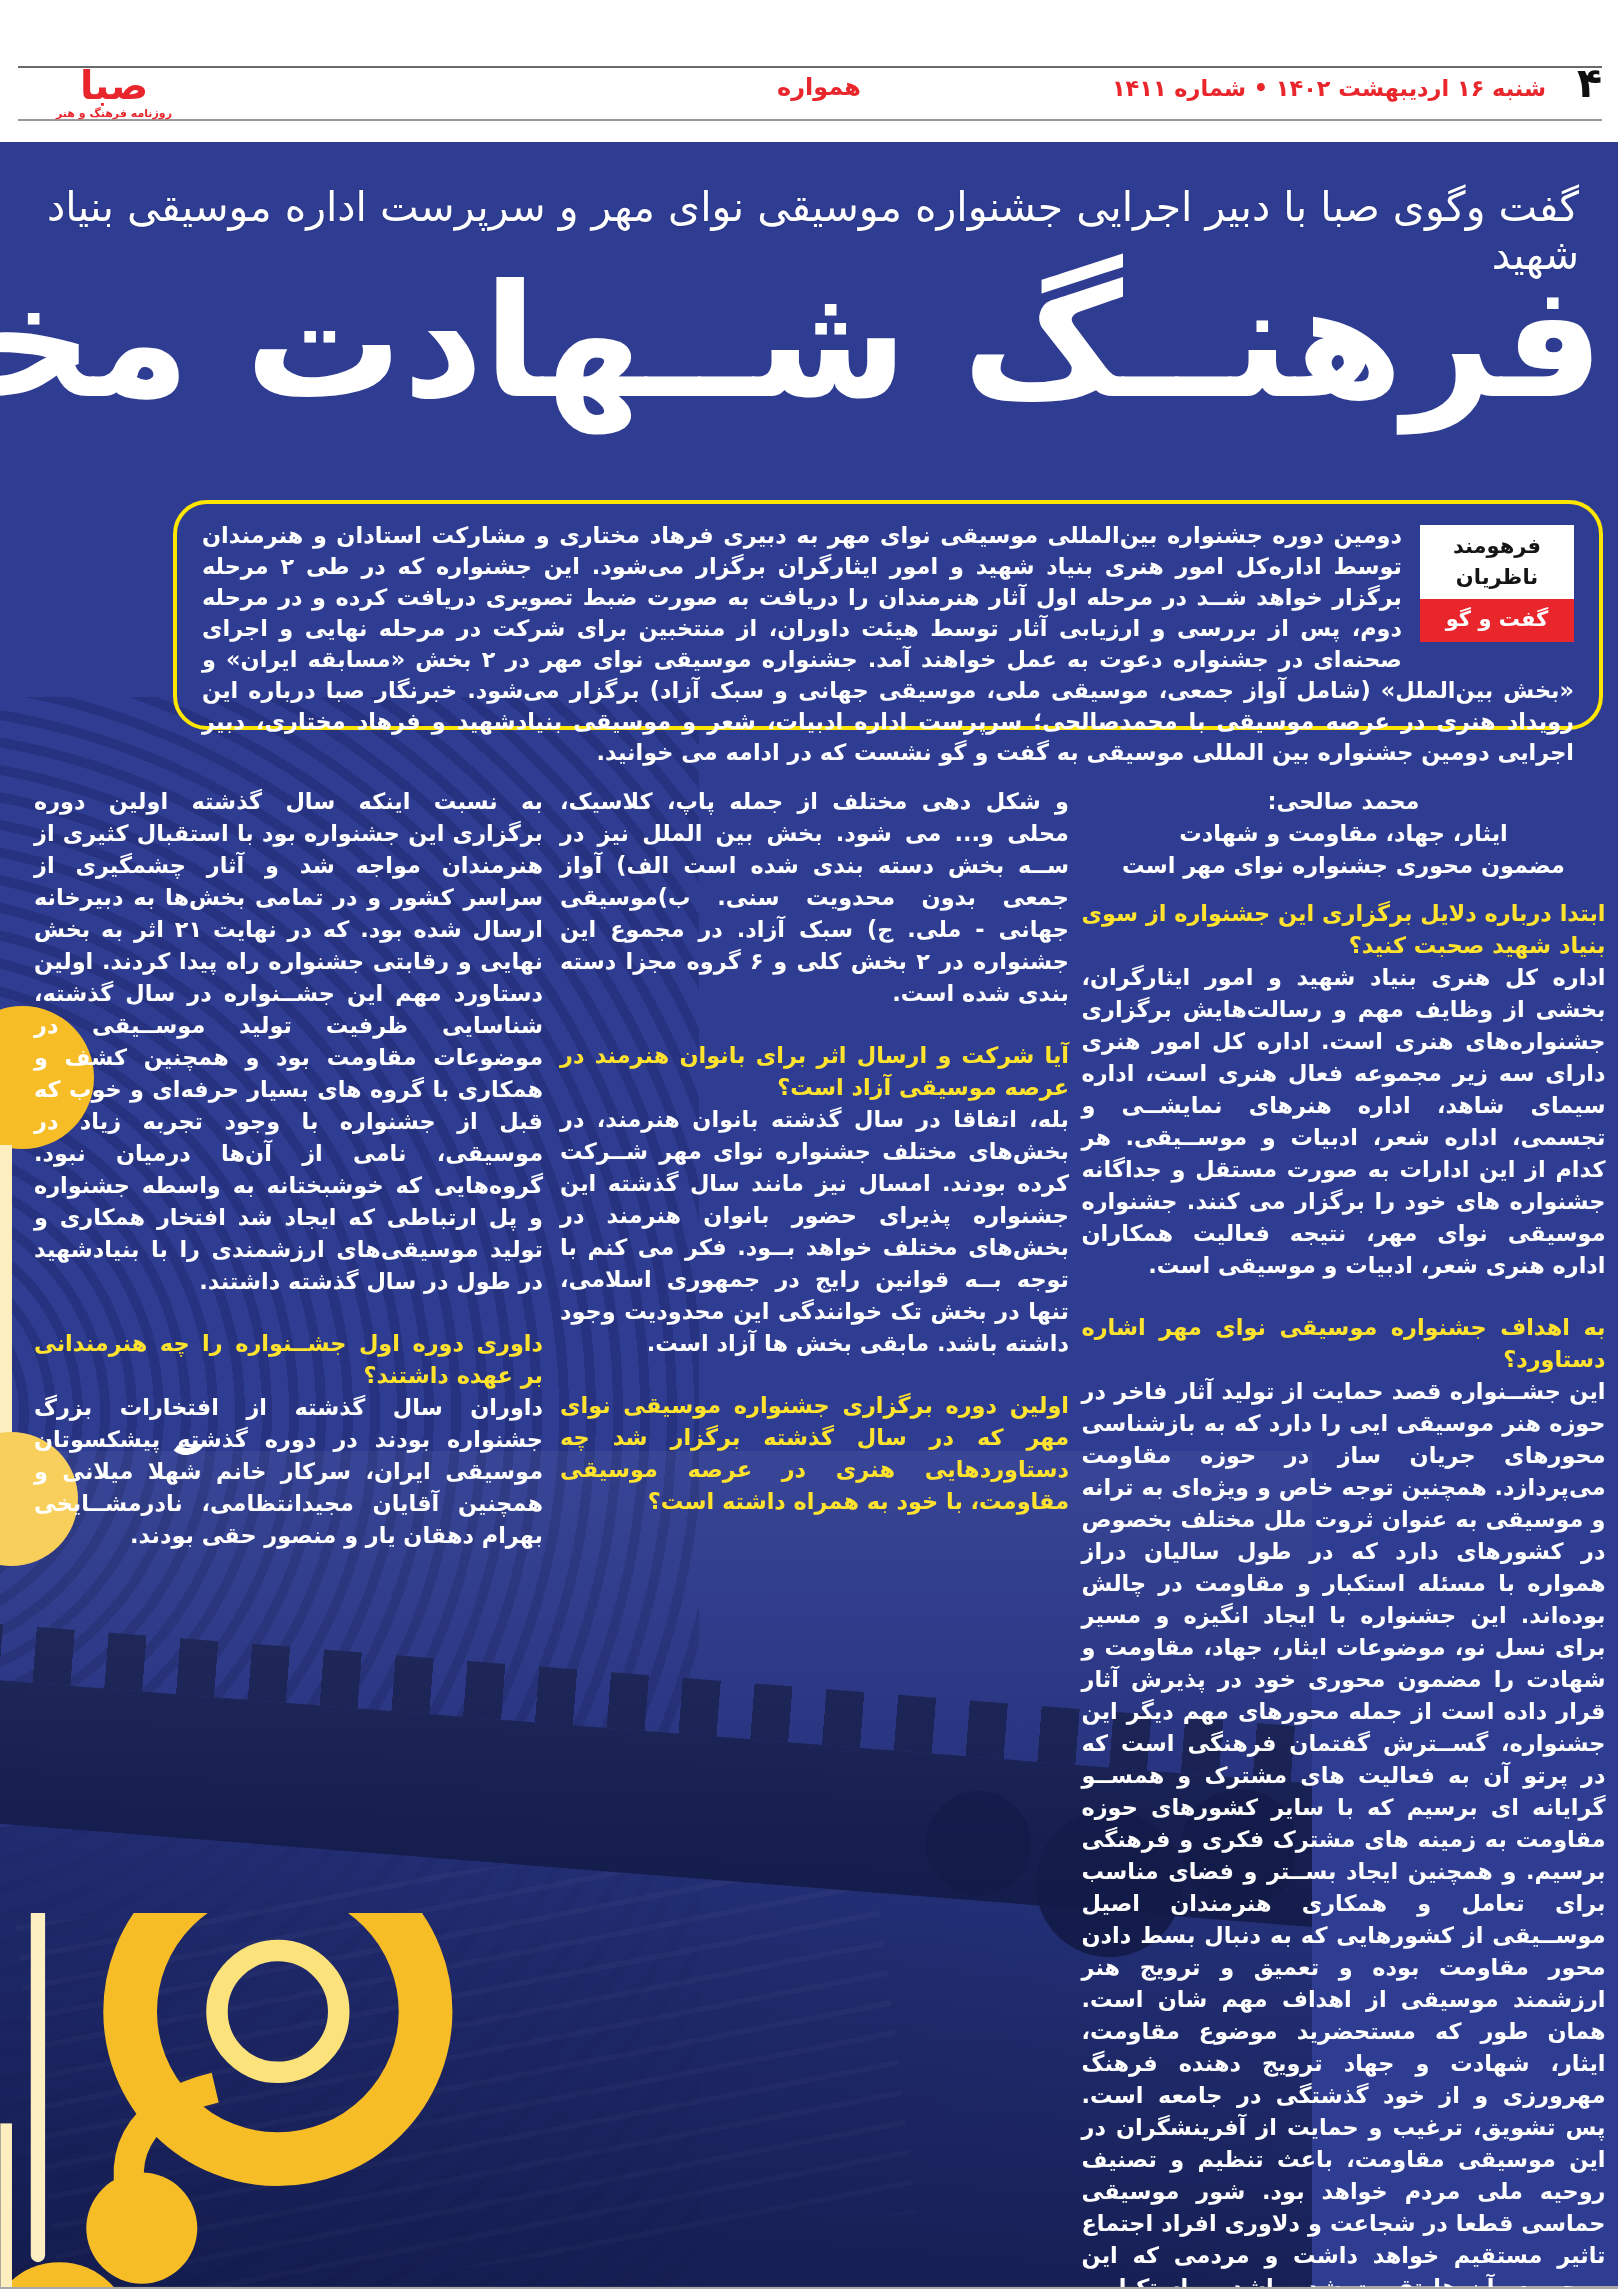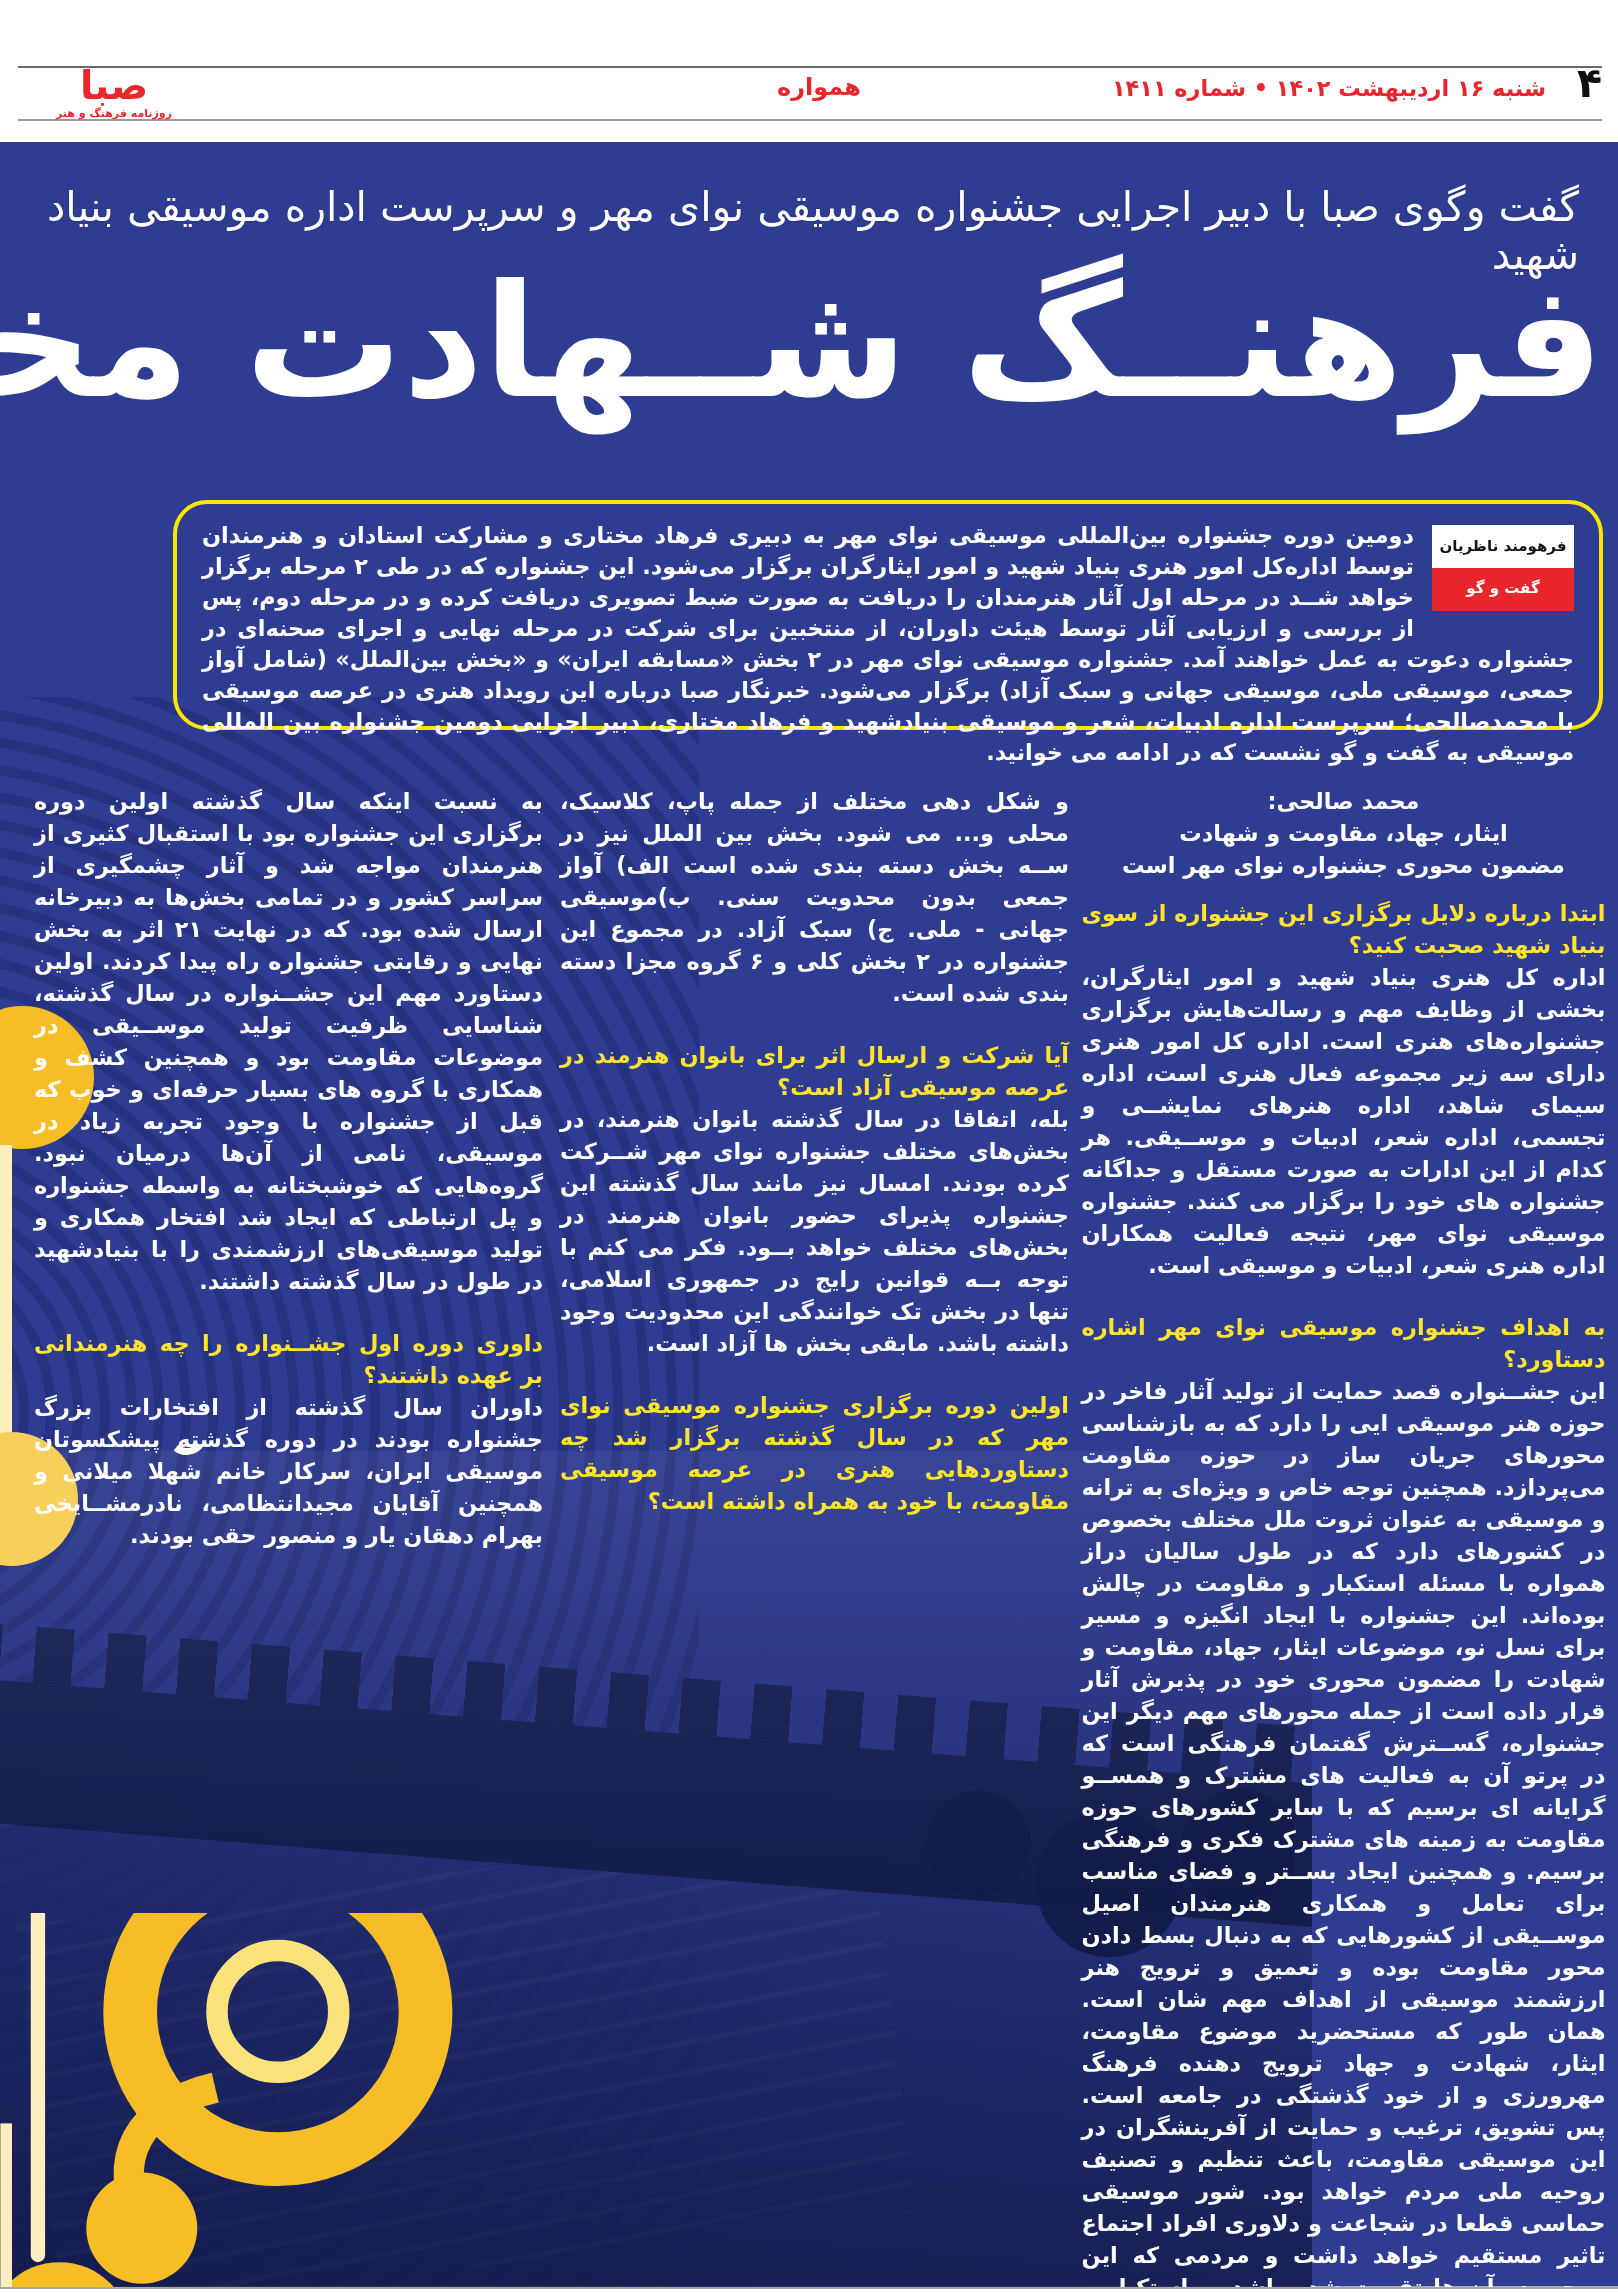--- a/index.html
+++ b/index.html
@@ -72,21 +72,21 @@
     font-size:157px; font-weight:bold; color:#ffffff;
     white-space:nowrap; direction:rtl; line-height:1.2;
   }
   
   .intro-box {
     position:absolute; left:173px; top:358px; width:1430px; height:230px; z-index:5;
     border:4.5px solid #ffe600; border-radius:34px;
     padding:16px 25px 0 25px; direction:rtl;
     color:#ffffff; font-weight:bold; font-size:22.4px; line-height:31px; text-align:justify;
   }
-  .badge { float:right; width:142px; margin:5.4px 0 7.2px 18px; text-align:center; font-size:15px; font-weight:bold; }
+  .badge { float:right; width:154px; margin:5.4px 0 7.2px 18px; text-align:center; font-size:21px; font-weight:bold; }
   .badge-name { background:#ffffff; color:#151515; padding:5.4px 3.6px 6.3px; }
   .badge-type { background:#e8262c; color:#ffffff; padding:5.4px 3.6px 6.3px; }
   
   .col {
     position:absolute; top:643px; z-index:5; direction:rtl;
     color:#ffffff; font-weight:bold; font-size:22.4px; line-height:32px; text-align:justify;
   }
   .col-right { right:12.5px;  width:524px; }
   .col-mid   { left:560px;  width:509px; }
   .col-left  { left:34px;   width:509px; }

